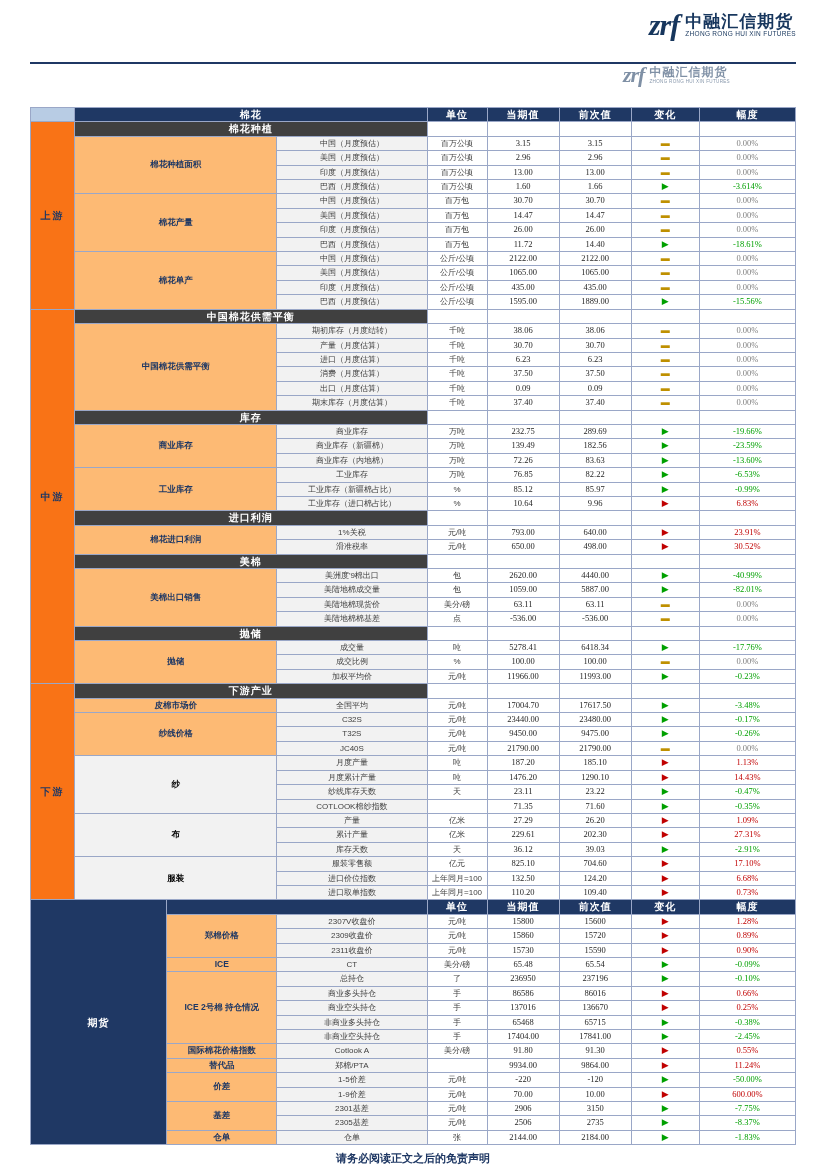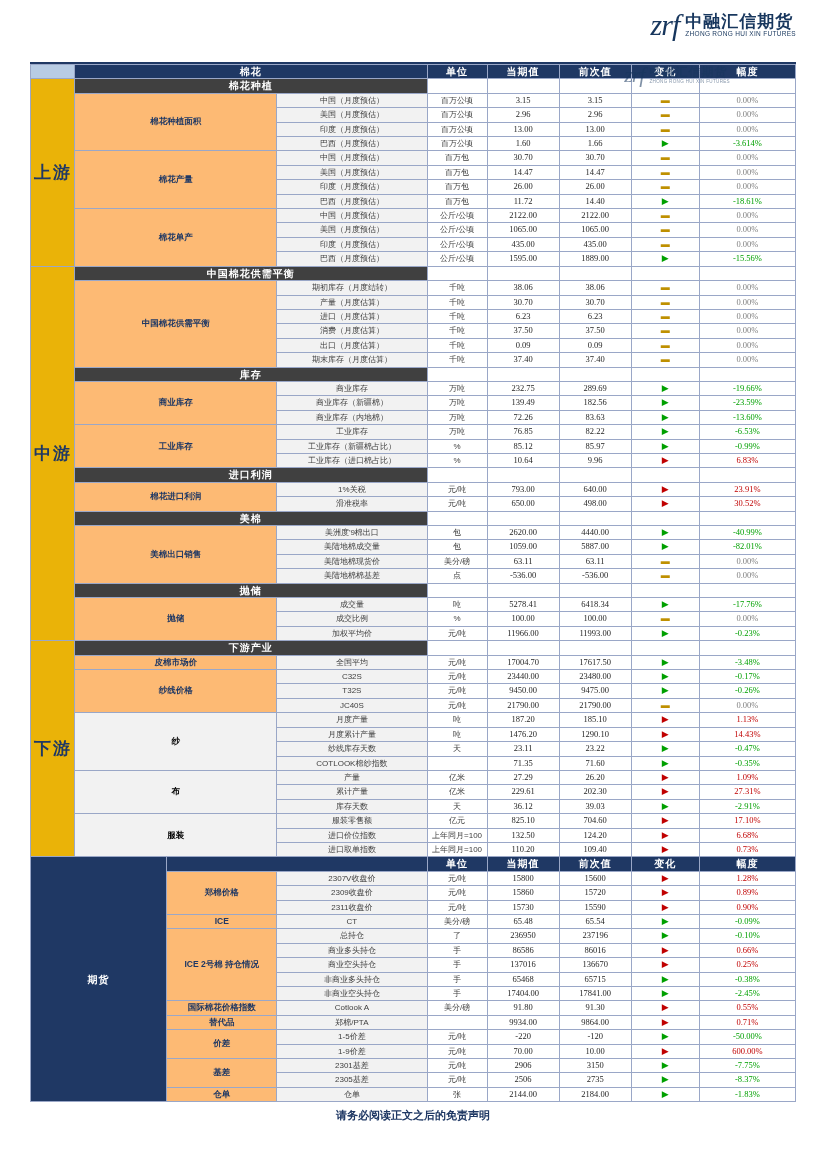--- a/index.html
+++ b/index.html
@@ -5,51 +5,51 @@
   html,body{margin:0;padding:0;}
   body{
     width:826px;height:1169px;background:#ffffff;
     font-family:"Liberation Sans","DejaVu Sans",sans-serif;
     font-size:9px;color:#000;
   }
   .page{position:relative;width:826px;height:1169px;box-sizing:border-box;padding:0 30px;}
   
   .brandbar{height:62px;position:relative;}
   .logo{position:absolute;right:0;top:8px;display:flex;align-items:center;gap:6px;}
-  .logo-zrf{font-family:"Liberation Serif",serif;font-weight:normal;font-style:italic;font-size:30px;color:#17365d;letter-spacing:-1px;}
+  .logo-zrf{font-family:"Liberation Serif",serif;font-weight:bold;font-style:italic;font-size:30px;color:#17365d;letter-spacing:-1px;}
   .logo-txt-cn{font-size:17px;font-weight:bold;color:#17365d;letter-spacing:1px;line-height:1.05;}
   .logo-txt-en{font-size:6.5px;color:#17365d;letter-spacing:.3px;}
   .logo-ghost{position:absolute;right:96px;top:62px;opacity:.55;display:flex;align-items:center;gap:5px;}
   .logo-ghost .logo-zrf{font-size:22px;}
   .logo-ghost .logo-txt-cn{font-size:12px;}
   .logo-ghost .logo-txt-en{font-size:4.6px;}
 
   .titlebar{display:flex;border:1px solid #1f3864;}
   .titlebar .t-left{flex:1;background:#1f3864;color:#fff;font-size:14px;font-weight:bold;
     text-align:center;letter-spacing:2px;padding:7px 0;}
   .titlebar .t-right{width:254px;background:#fff;color:#000;font-size:10.5px;font-weight:bold;
     display:flex;align-items:center;justify-content:center;border-left:1px solid #1f3864;}
 
   
-  table{border-collapse:collapse;width:100%;table-layout:fixed;}
+  table{border-collapse:collapse;width:100%;table-layout:fixed;margin-top:43px;}
   td{border:1px solid #9aa7c7;padding:0 3px;height:13.4px;line-height:13.4px;
      font-size:8px;overflow:hidden;white-space:nowrap;}
   .c-side{width:44px;}
   .c-g1{width:92px;}
   .c-g2{width:110px;}
   .c-item{width:150px;}
   .c-unit{width:60px;}
   .c-cur{width:72px;}
   .c-prev{width:72px;}
   .c-chg{width:68px;}
   .c-pct{width:96px;}
 
   .hdr-blue{background:#1f3864;color:#fff;font-weight:bold;text-align:center;font-size:10px;letter-spacing:1px;}
   .sec-band{background:#404040;color:#fff;font-weight:bold;text-align:center;font-size:10px;letter-spacing:1px;}
-  .side-cell{background:#eab308;color:#1f3864;font-weight:bold;text-align:center;font-size:17px;letter-spacing:2px;
+  .side-cell{background:#f97316;color:#1f3864;font-weight:bold;text-align:center;font-size:10px;letter-spacing:2px;
     writing-mode:horizontal-tb;vertical-align:middle;}
   .side-blank{background:#b8cce4;}
   .grp-cell{background:#fdba74;color:#1f3864;font-weight:bold;text-align:center;font-size:8.5px;vertical-align:middle;}
   .grp-plain{background:#f2f2f2;color:#000;font-weight:bold;text-align:center;font-size:8.5px;vertical-align:middle;}
   .item{background:#f2f2f2;text-align:center;color:#404040;font-size:8px;}
   .unit{text-align:center;color:#404040;}
   .num{text-align:center;color:#1f1f1f;font-family:"Liberation Serif",serif;font-size:8.5px;}
   .pct{text-align:center;font-family:"Liberation Serif",serif;font-size:8.5px;}
   .pct.up{color:#c00000;}
   .pct.down{color:#00a000;}
@@ -654,21 +654,21 @@
           <td class="arrowcell"><span class="arrow up">▶</span></td>
           <td class="pct up">0.55%</td>
         </tr>
         <tr>
           <td class="grp-cell" rowspan="1">替代品</td>
           <td class="item">郑棉/PTA</td>
           <td class="unit"></td>
           <td class="num">9934.00</td>
           <td class="num">9864.00</td>
           <td class="arrowcell"><span class="arrow up">▶</span></td>
-          <td class="pct up">0.71%</td>
+          <td class="pct up">11.24%</td>
         </tr>
         <tr>
           <td class="grp-cell" rowspan="2">价差</td>
           <td class="item">1-5价差</td>
           <td class="unit">元/吨</td>
           <td class="num">-220</td>
           <td class="num">-120</td>
           <td class="arrowcell"><span class="arrow down">▶</span></td>
           <td class="pct down">-50.00%</td>
         </tr>

